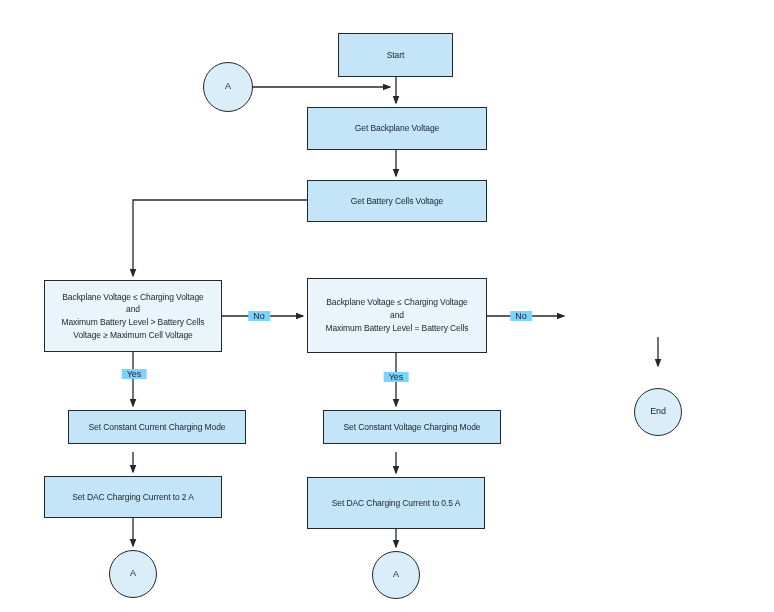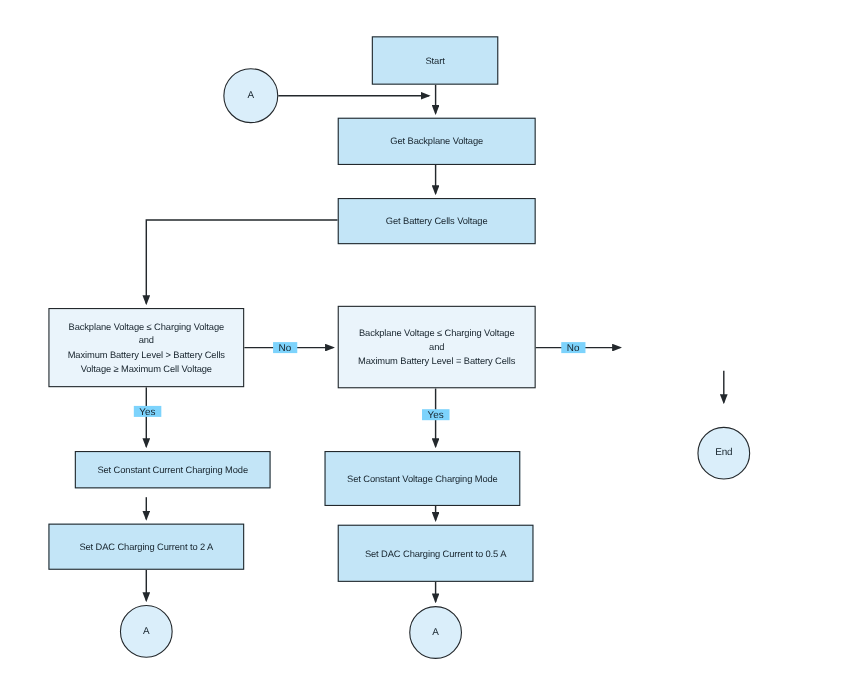--- a/index.html
+++ b/index.html
@@ -97,21 +97,21 @@
 
 
   <div class="node circle" style="left:634px; top:388px; width:48px; height:48px;">End</div>
 
   <div class="node process" style="left:44px; top:410px; width:178px; height:34px;margin-left:24px;">Set Constant Current Charging Mode</div>
 
   <div class="node process" style="left:44px; top:476px; width:178px; height:42px;">Set DAC Charging Current to 2 A</div>
 
   <div class="node circle" style="left:109px; top:550px; width:48px; height:48px;">A</div>
 
-  <div class="node process" style="left:295px; top:410px; width:178px; height:50px;">Set Constant Voltage Charging Mode</div>
+  <div class="node process" style="left:323px; top:410px; width:178px; height:34px;">Set Constant Voltage Charging Mode</div>
 
   <div class="node process" style="left:307px; top:477px; width:178px; height:52px;">Set DAC Charging Current to 0.5 A</div>
 
   <div class="node circle" style="left:372px; top:551px; width:48px; height:48px;">A</div>
 
   <div class="edge-label" style="left:259px; top:316px;">No</div>
   <div class="edge-label" style="left:521px; top:316px;">No</div>
   <div class="edge-label" style="left:134px; top:374px;">Yes</div>
   <div class="edge-label" style="left:396px; top:377px;">Yes</div>
 

